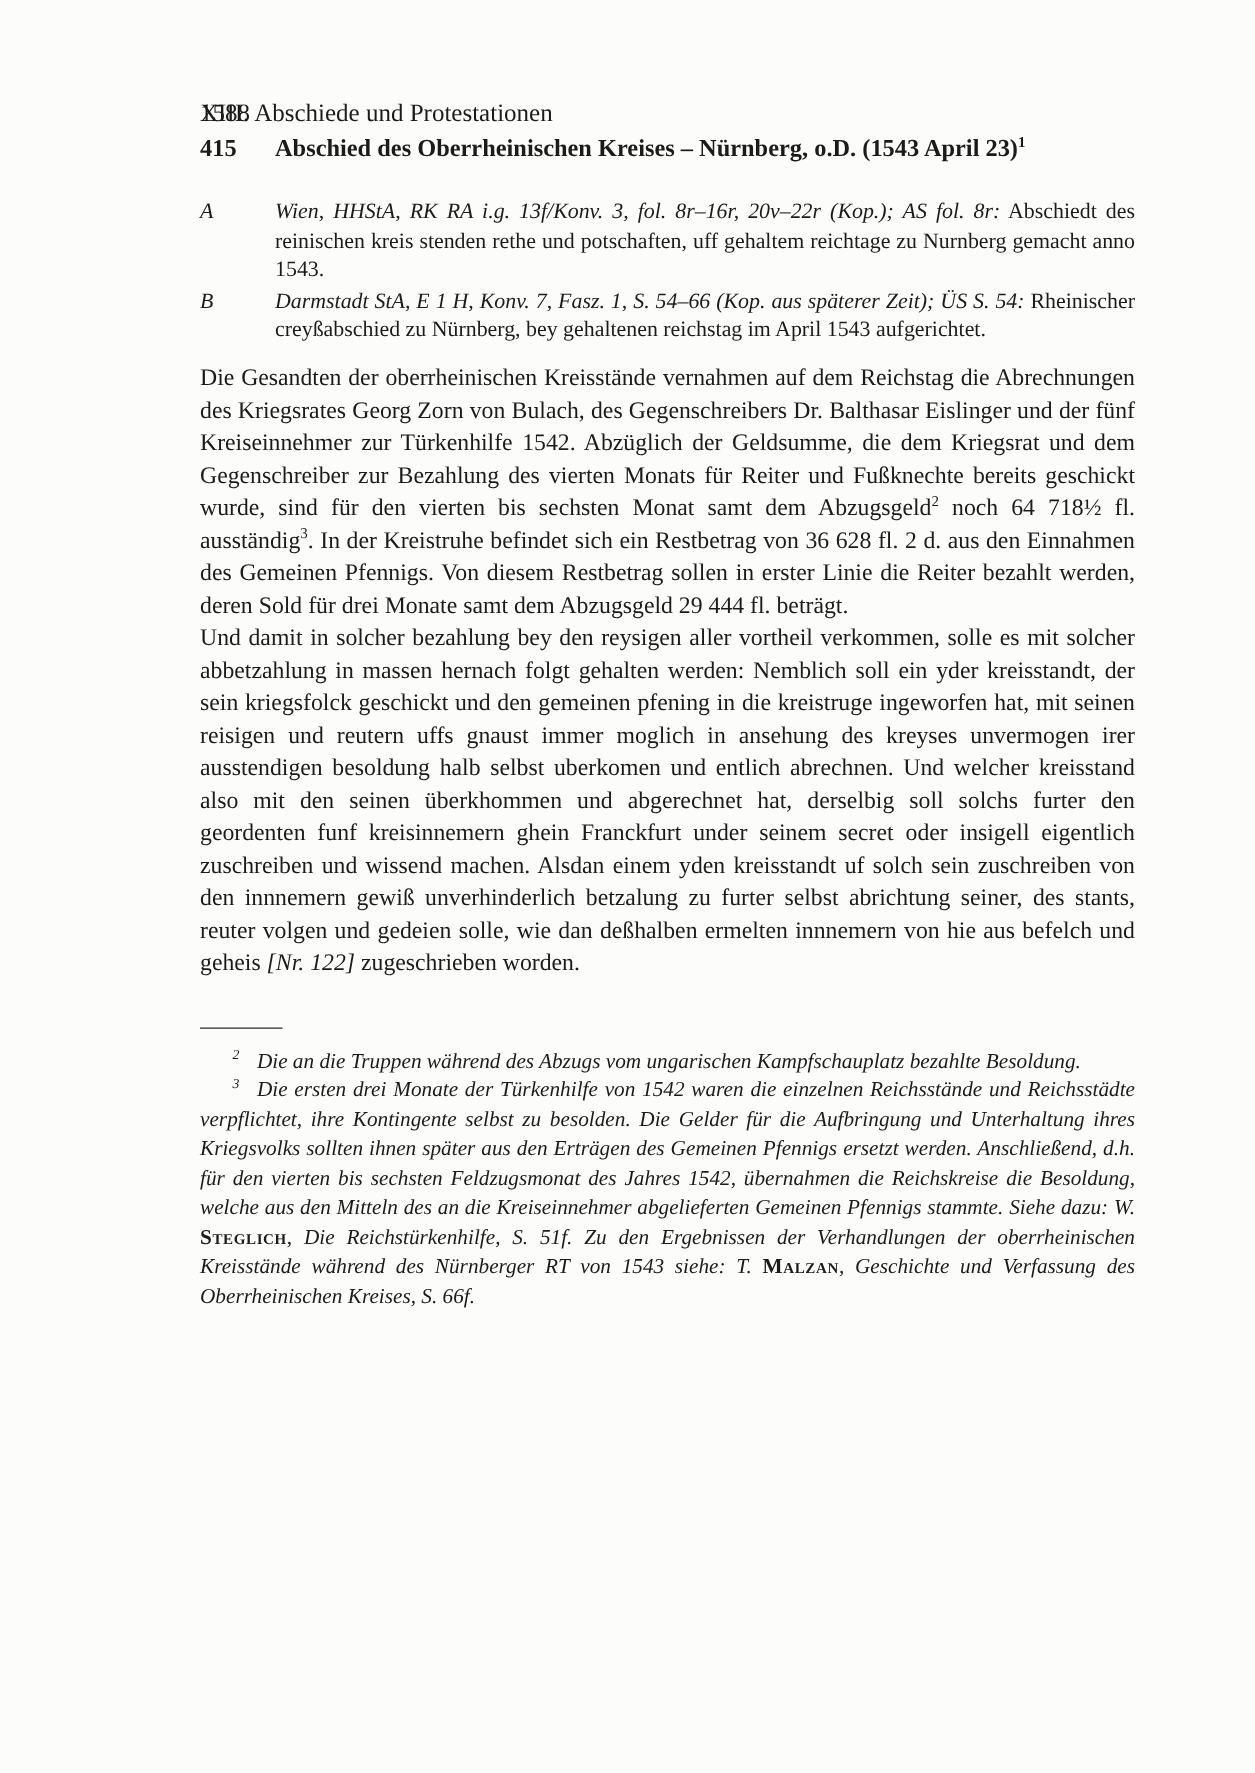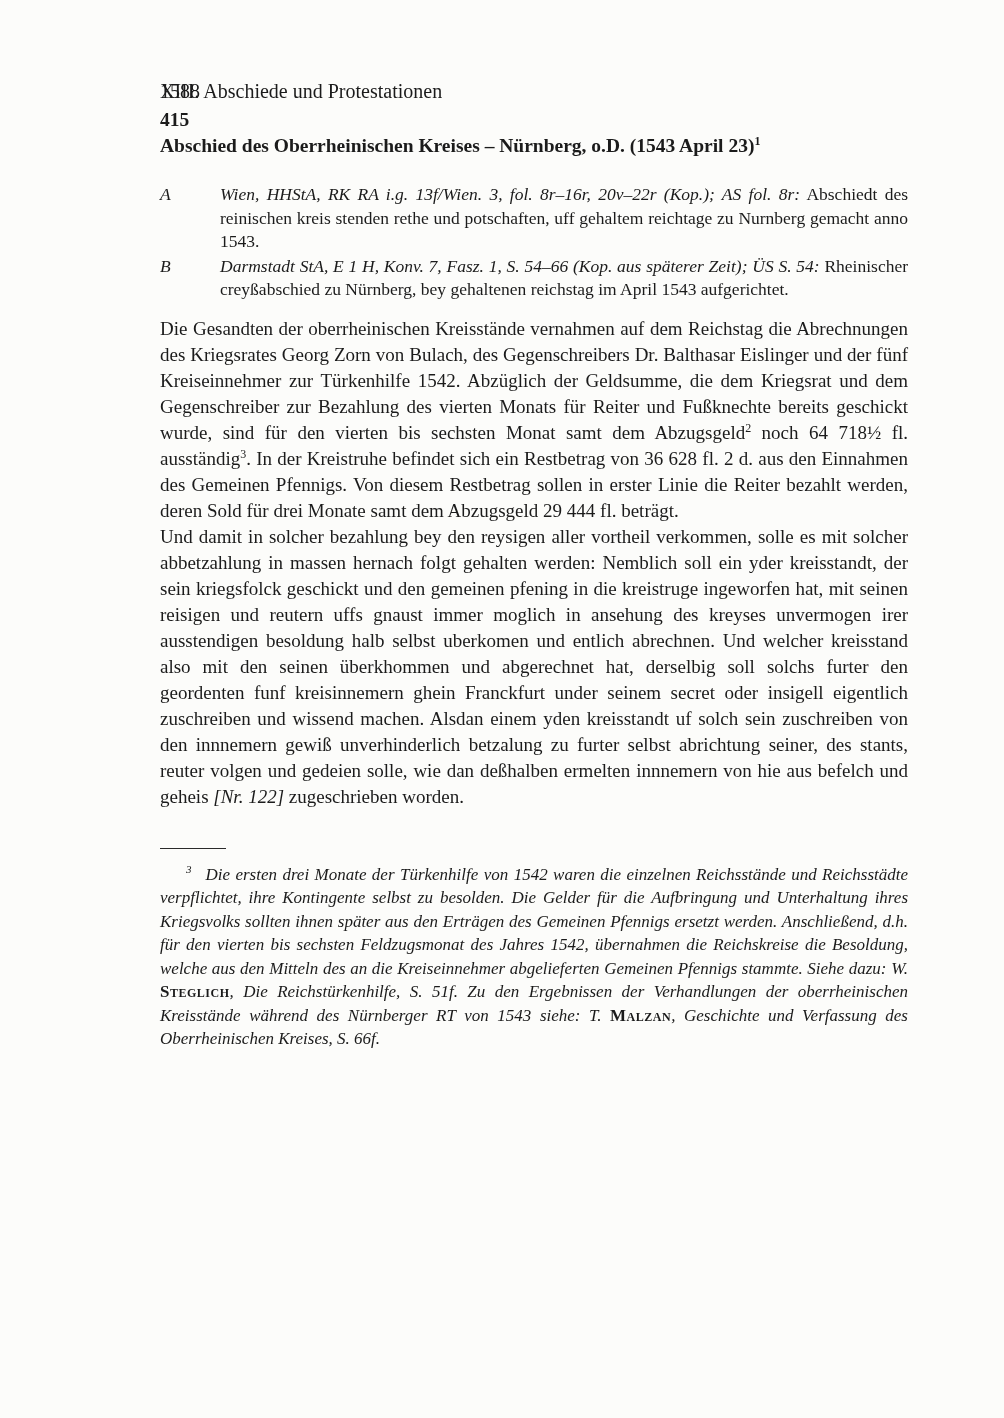--- a/index.html
+++ b/index.html
@@ -29,21 +29,20 @@
     text-align: left;
   }
 
   
   .doc-heading {
     display: flex;
     font-size: 19.5px;
     line-height: 26px;
     font-weight: bold;
     margin-bottom: 24px;
-    flex-direction: column;
   }
   .doc-number {
     width: 60px;
     flex-shrink: 0;
   }
   .doc-title {
     flex: 1;
     font-size: 19.5px;
     font-weight: bold;
   }
@@ -130,35 +129,36 @@
   </header>
 
   <div class="doc-heading">
     <span class="doc-number">415</span>
     <h1 class="doc-title"><span>Abschied des Oberrheinischen Kreises – Nürnberg, o.D. (1543 April 23)</span><sup class="ref">1</sup></h1>
   </div>
 
   <section class="sources">
     <div class="source-entry">
       <span class="source-label">A</span>
-      <p class="source-text"><span class="italic">Wien, HHStA, RK RA i.g. 13f/Wien. 3, fol. 8r–16r, 20v–22r (Kop.); AS fol. 8r:</span><span> Abschiedt des reinischen kreis stenden rethe und potschaften, uff gehaltem reichtage zu Nurnberg gemacht anno 1543.</span></p>
+      <p class="source-text"><span class="italic">Wien, HHStA, RK RA i.g. 13f/Konv. 3, fol. 8r–16r, 20v–22r (Kop.); AS fol. 8r:</span><span> Abschiedt des reinischen kreis stenden rethe und potschaften, uff gehaltem reichtage zu Nurnberg gemacht anno 1543.</span></p>
     </div>
     <div class="source-entry">
       <span class="source-label">B</span>
       <p class="source-text"><span class="italic">Darmstadt StA, E 1 H, Konv. 7, Fasz. 1, S. 54–66 (Kop. aus späterer Zeit); ÜS S. 54:</span><span> Rheinischer creyßabschied zu Nürnberg, bey gehaltenen reichstag im April 1543 aufgerichtet.</span></p>
     </div>
   </section>
 
   <p class="summary"><span>Die Gesandten der oberrheinischen Kreisstände vernahmen auf dem Reichstag die Abrechnungen des Kriegsrates Georg Zorn von Bulach, des Gegenschreibers Dr. Balthasar Eislinger und der fünf Kreiseinnehmer zur Türkenhilfe 1542. Abzüglich der Geldsumme, die dem Kriegsrat und dem Gegenschreiber zur Bezahlung des vierten Monats für Reiter und Fußknechte bereits geschickt wurde, sind für den vierten bis sechsten Monat samt dem Abzugsgeld</span><sup class="ref">2</sup><span> noch 64 718½ fl. ausständig</span><sup class="ref">3</sup><span>. In der Kreistruhe befindet sich ein Restbetrag von 36 628 fl. 2 d. aus den Einnahmen des Gemeinen Pfennigs. Von diesem Restbetrag sollen in erster Linie die Reiter bezahlt werden, deren Sold für drei Monate samt dem Abzugsgeld 29 444 fl. beträgt.</span></p>
 
   <p class="body-text"><span>Und damit in solcher bezahlung bey den reysigen aller vortheil verkommen, solle es mit solcher abbetzahlung in massen hernach folgt gehalten werden: Nemblich soll ein yder kreisstandt, der sein kriegsfolck geschickt und den gemeinen pfening in die kreistruge ingeworfen hat, mit seinen reisigen und reutern uffs gnaust immer moglich in ansehung des kreyses unvermogen irer ausstendigen besoldung halb selbst uberkomen und entlich abrechnen. Und welcher kreisstand also mit den seinen überkhommen und abgerechnet hat, derselbig soll solchs furter den geordenten funf kreisinnemern ghein Franckfurt under seinem secret oder insigell eigentlich zuschreiben und wissend machen. Alsdan einem yden kreisstandt uf solch sein zuschreiben von den innnemern gewiß unverhinderlich betzalung zu furter selbst abrichtung seiner, des stants, reuter volgen und gedeien solle, wie dan deßhalben ermelten innnemern von hie aus befelch und geheis </span><span class="italic">[Nr. 122]</span><span> zugeschrieben worden.</span></p>
 
   <div class="footnote-rule"></div>
 
   <section class="footnotes">
 
 
+    <p class="footnote"><sup>2</sup><span class="fn-gap"></span><span>Die an die Truppen während des Abzugs vom ungarischen Kampfschauplatz bezahlte Besoldung.</span></p>
 
     <p class="footnote"><sup>3</sup><span class="fn-gap"></span><span>Die ersten drei Monate der Türkenhilfe von 1542 waren die einzelnen Reichsstände und Reichsstädte verpflichtet, ihre Kontingente selbst zu besolden. Die Gelder für die Aufbringung und Unterhaltung ihres Kriegsvolks sollten ihnen später aus den Erträgen des Gemeinen Pfennigs ersetzt werden. Anschließend, d.h. für den vierten bis sechsten Feldzugsmonat des Jahres 1542, übernahmen die Reichskreise die Besoldung, welche aus den Mitteln des an die Kreiseinnehmer abgelieferten Gemeinen Pfennigs stammte. Siehe dazu: W. </span><span class="smallcaps">Steglich</span><span>, Die Reichstürkenhilfe, S. 51f. Zu den Ergebnissen der Verhandlungen der oberrheinischen Kreisstände während des Nürnberger RT von 1543 siehe: T. </span><span class="smallcaps">Malzan</span><span>, Geschichte und Verfassung des Oberrheinischen Kreises, S. 66f.</span></p>
 
   </section>
 
 </div>
 
 </body></html>

